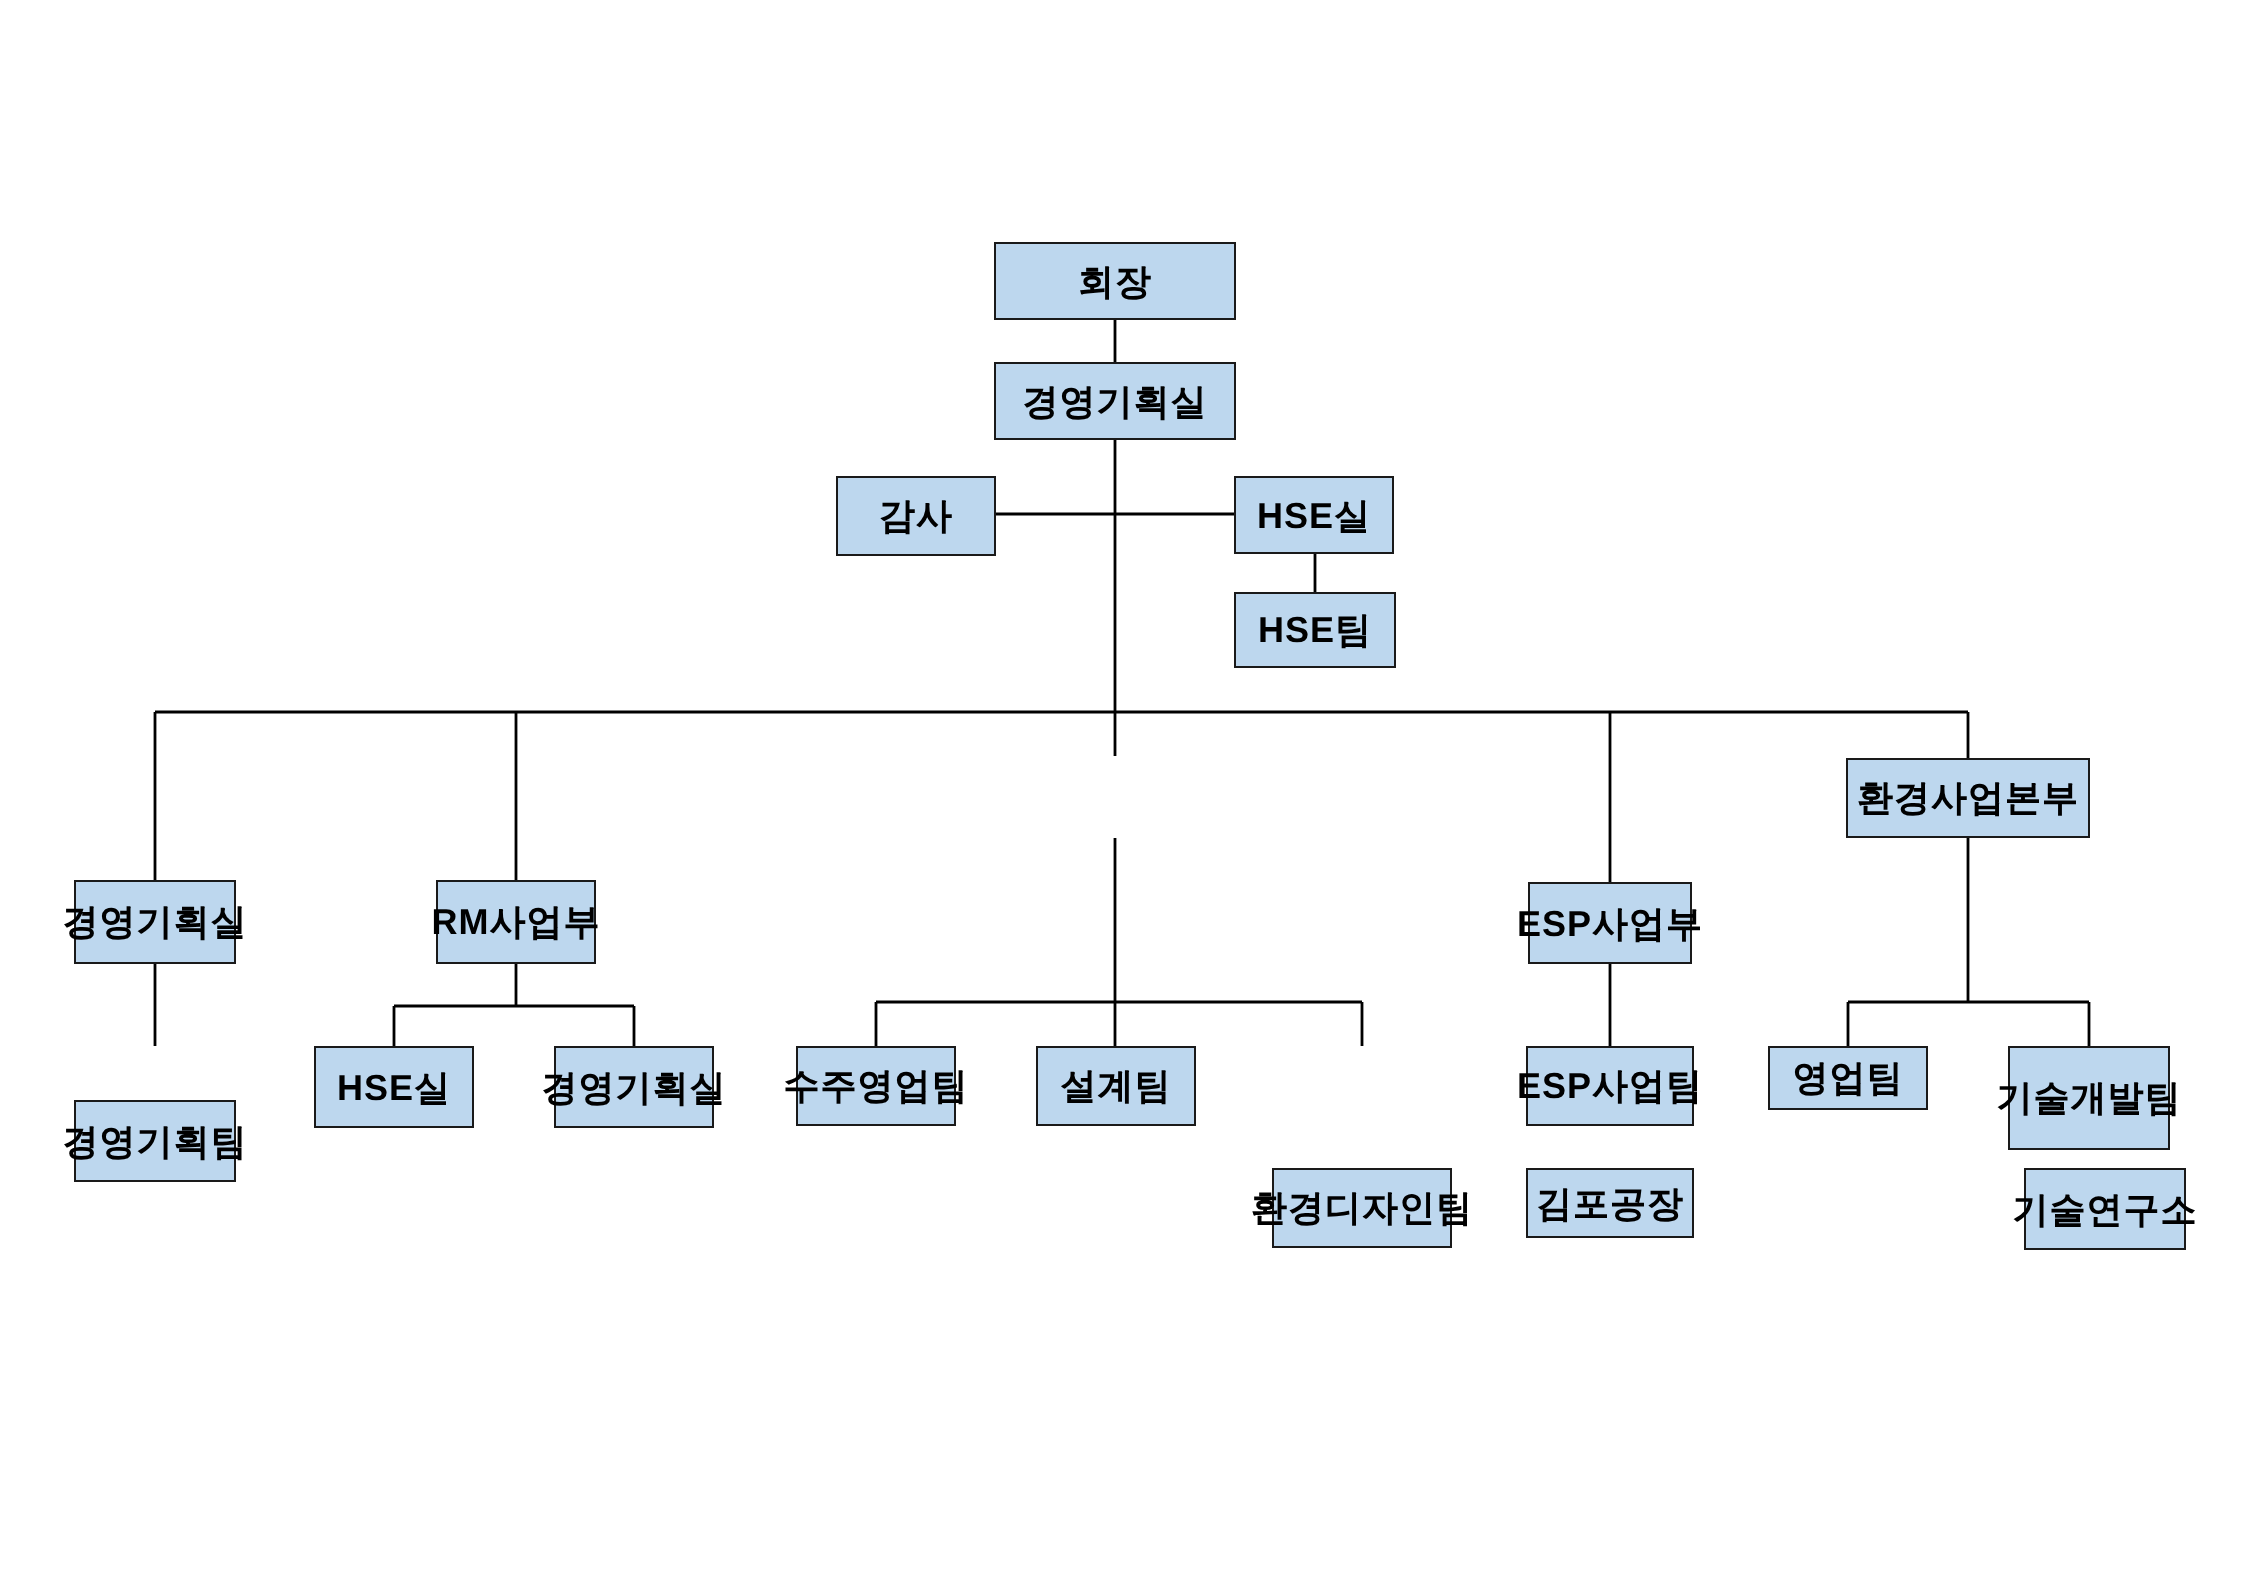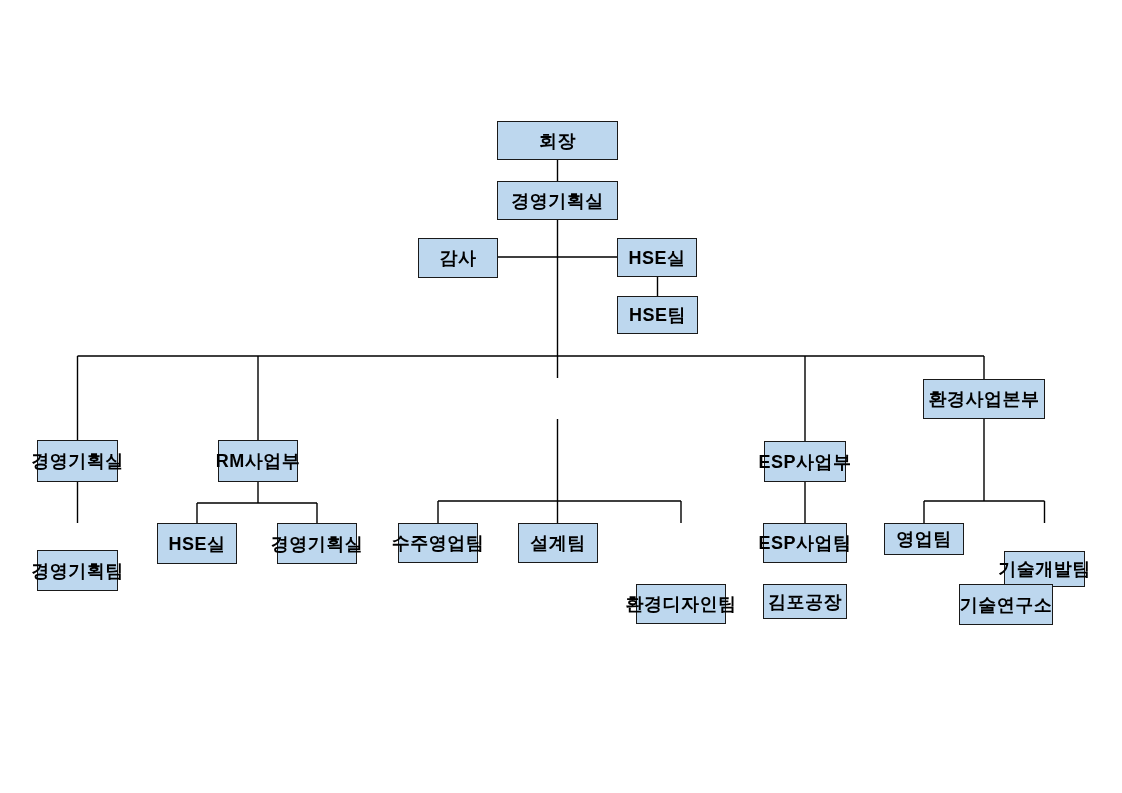--- a/index.html
+++ b/index.html
@@ -98,17 +98,17 @@
 
 
   <div class="node" style="left:636px;top:584px;width:90px;height:40px">환경디자인팀</div>
 
   <div class="node" style="left:763px;top:523px;width:84px;height:40px">ESP사업팀</div>
 
   <div class="node" style="left:763px;top:584px;width:84px;height:35px">김포공장</div>
 
   <div class="node" style="left:884px;top:523px;width:80px;height:32px">영업팀</div>
 
-  <div class="node" style="left:1004px;top:551px;width:81px;height:36px">기술개발팀</div>
+  <div class="node" style="left:1004px;top:523px;width:81px;height:52px">기술개발팀</div>
 
-  <div class="node" style="left:959px;top:584px;width:94px;height:41px">기술연구소</div>
+  <div class="node" style="left:1012px;top:584px;width:81px;height:41px">기술연구소</div>
 
 </div>
 
 </body></html>

